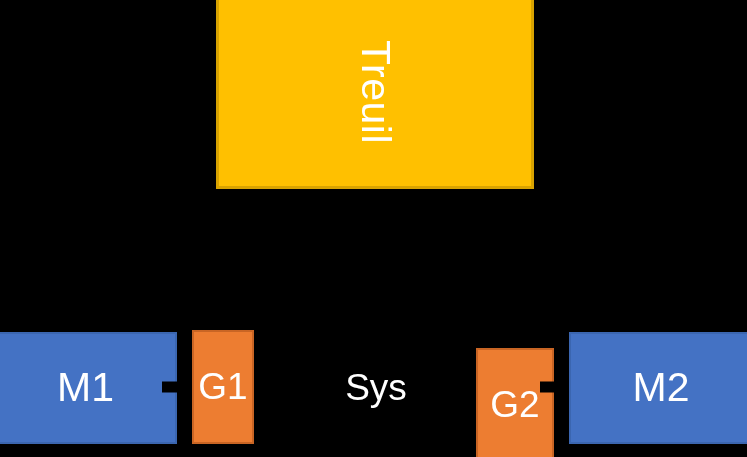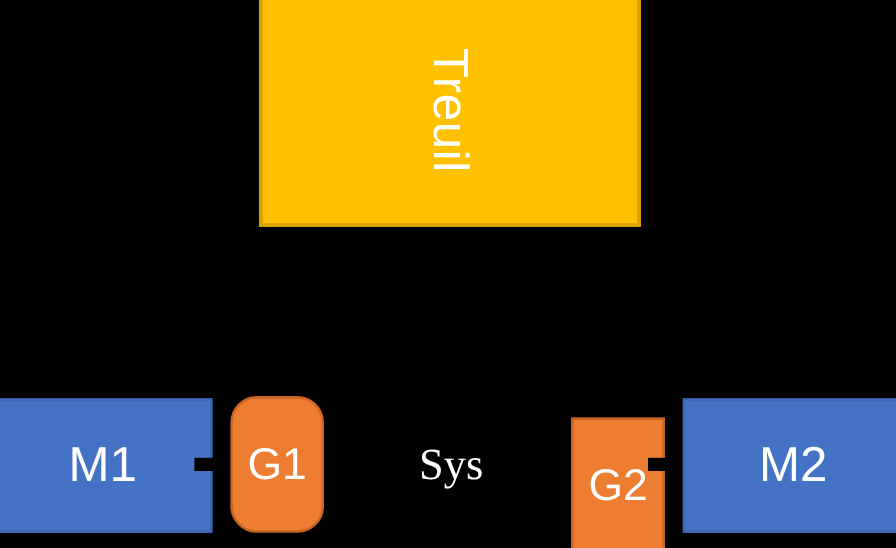--- a/index.html
+++ b/index.html
@@ -68,23 +68,22 @@
 
   
   .node-gear {
     background: #ED7D31;
     border: 2px solid #C96524;
     font-size: 37px;
   }
   .node-g1 {
     left: 192px;
     top: 330px;
-    width: 78px;
+    width: 62px;
     height: 114px;
-    border-radius: 22px;
   }
   .node-g2 {
     left: 476px;
     top: 348px;
     width: 78px;
     height: 114px;
   }
 
   
   .connector {
@@ -131,21 +130,20 @@
     height: 96px;
     display: flex;
     flex-direction: column;
     align-items: center;
     justify-content: center;
     color: #ffffff;
     font-size: 37px;
     line-height: 1.2;
     text-align: center;
     user-select: none;
-    font-family: Liberation Serif, serif;
   }
   .center-label span { display: block; }
 </style>
 </head>
 <body>
 
 <div id="canvas">
 
   <div class="node node-treuil">
     <span class="vtext">Treuil</span>

